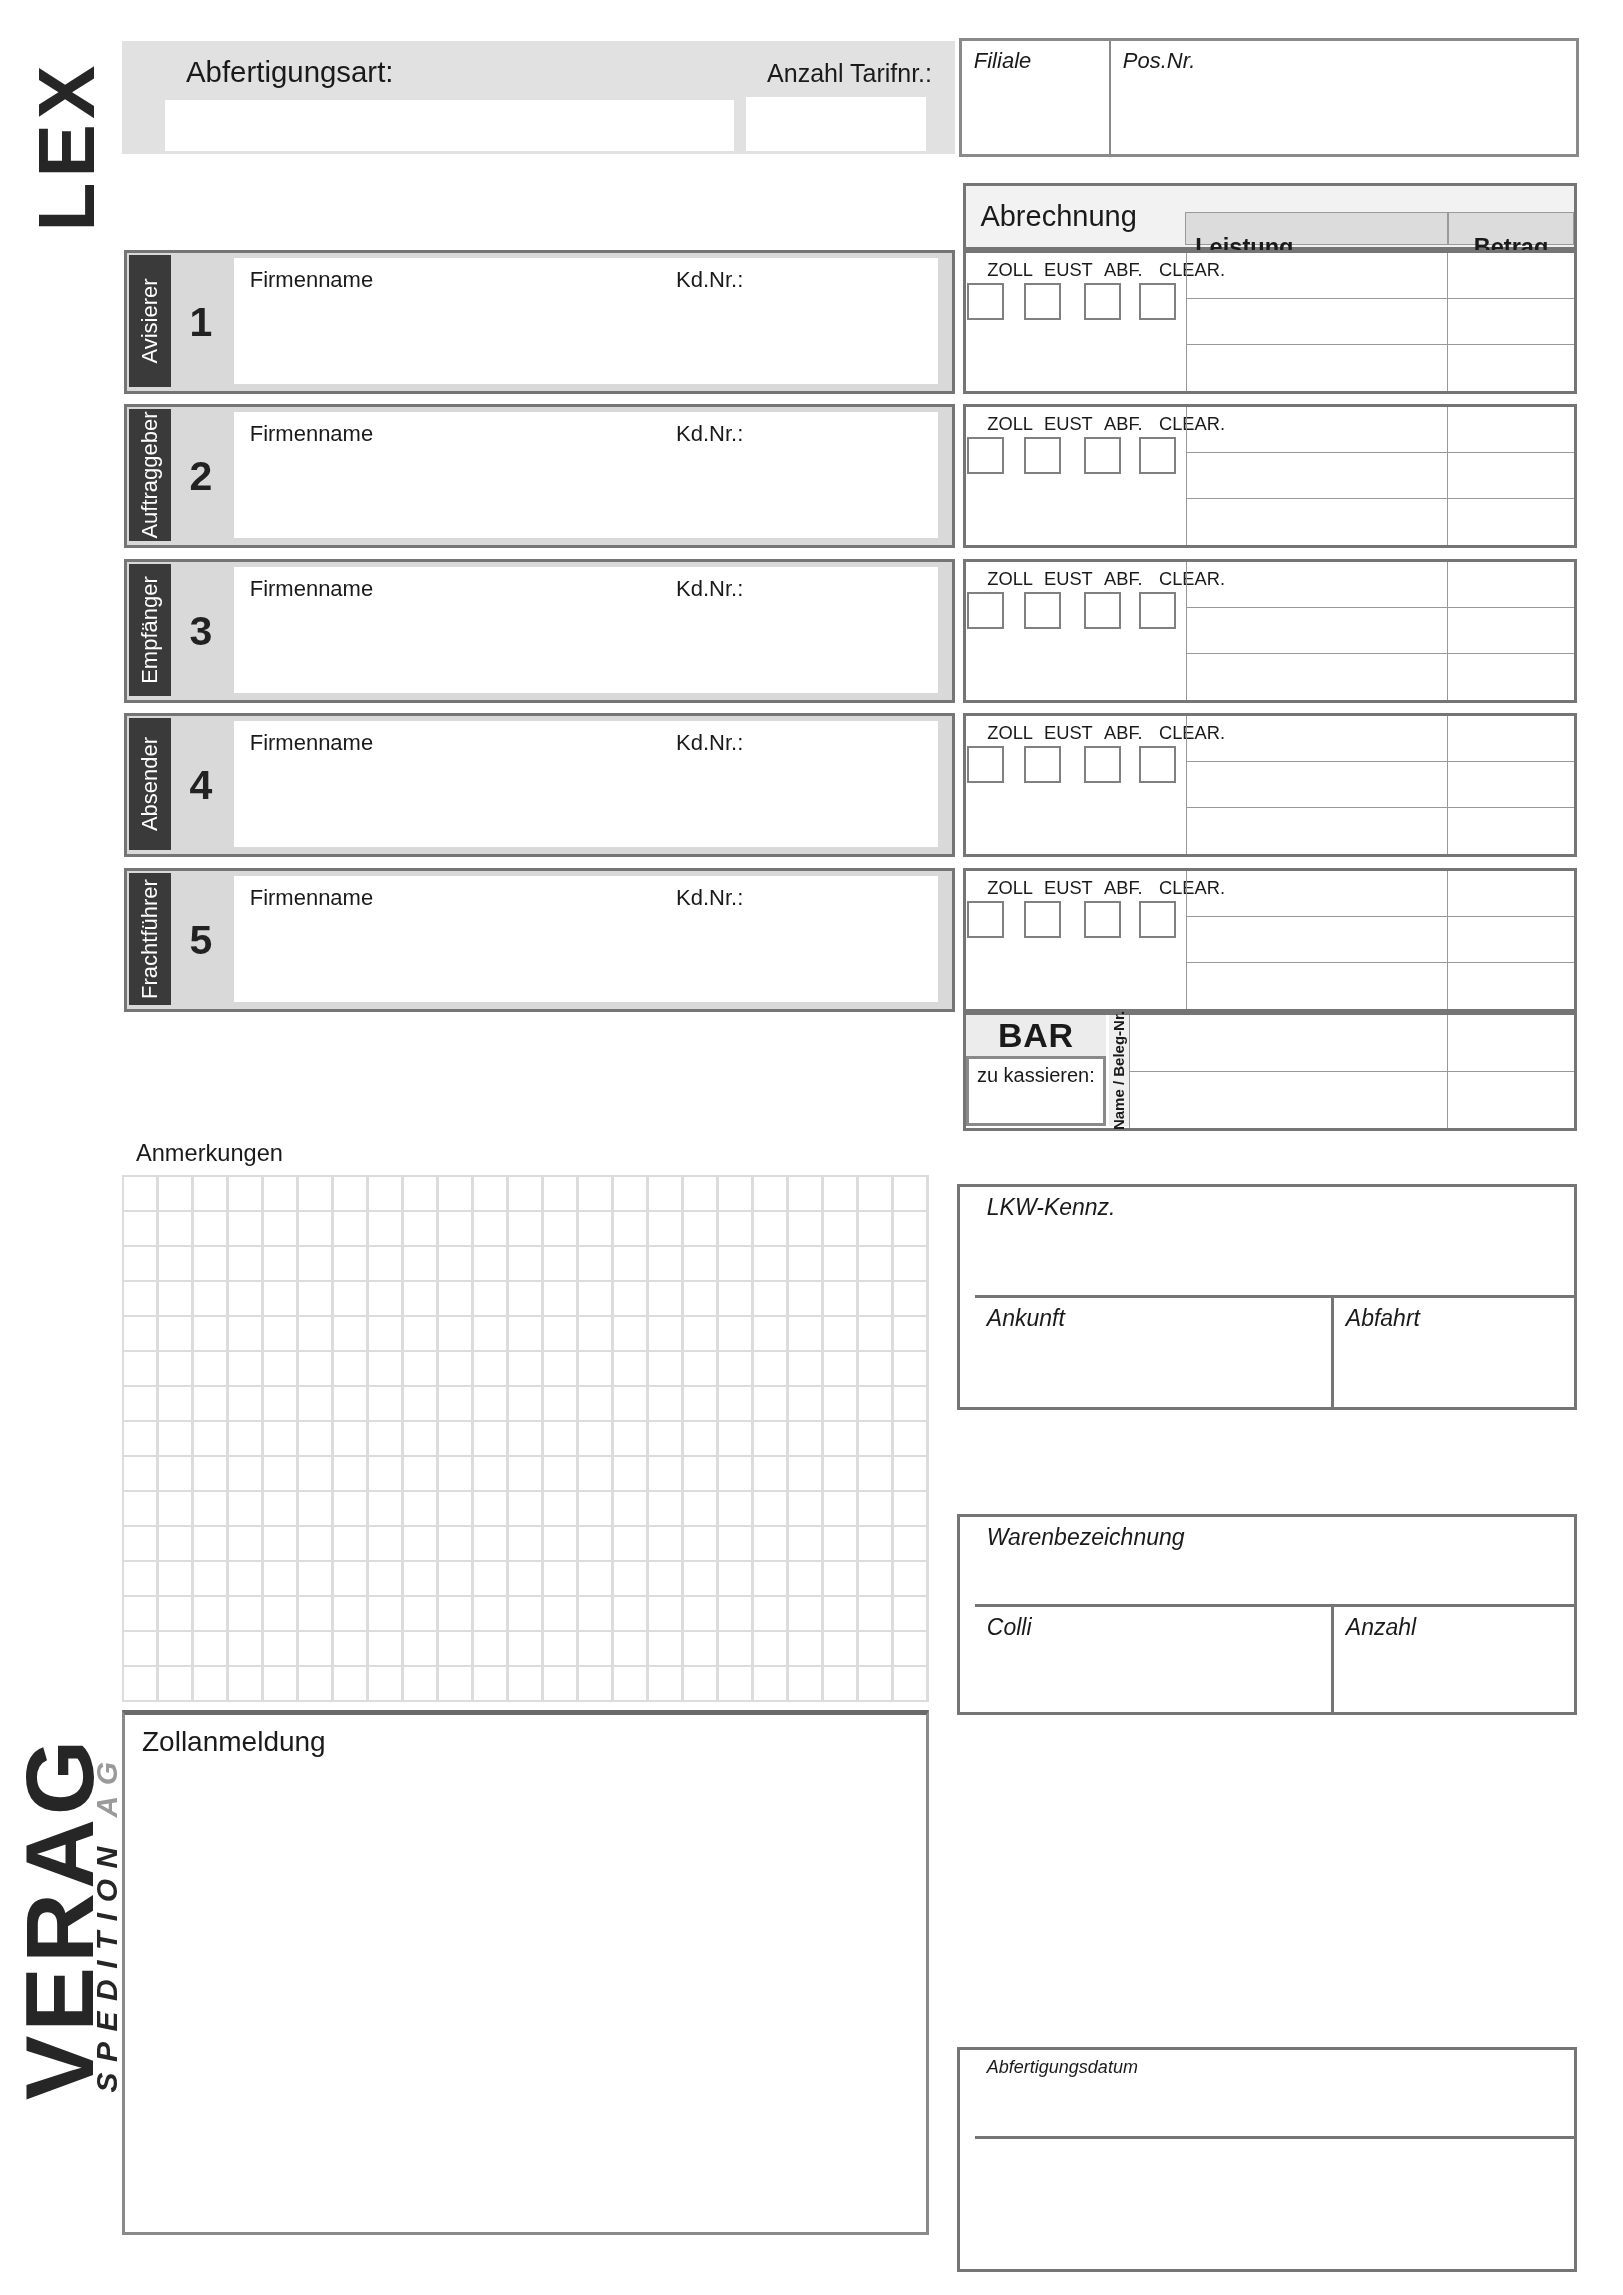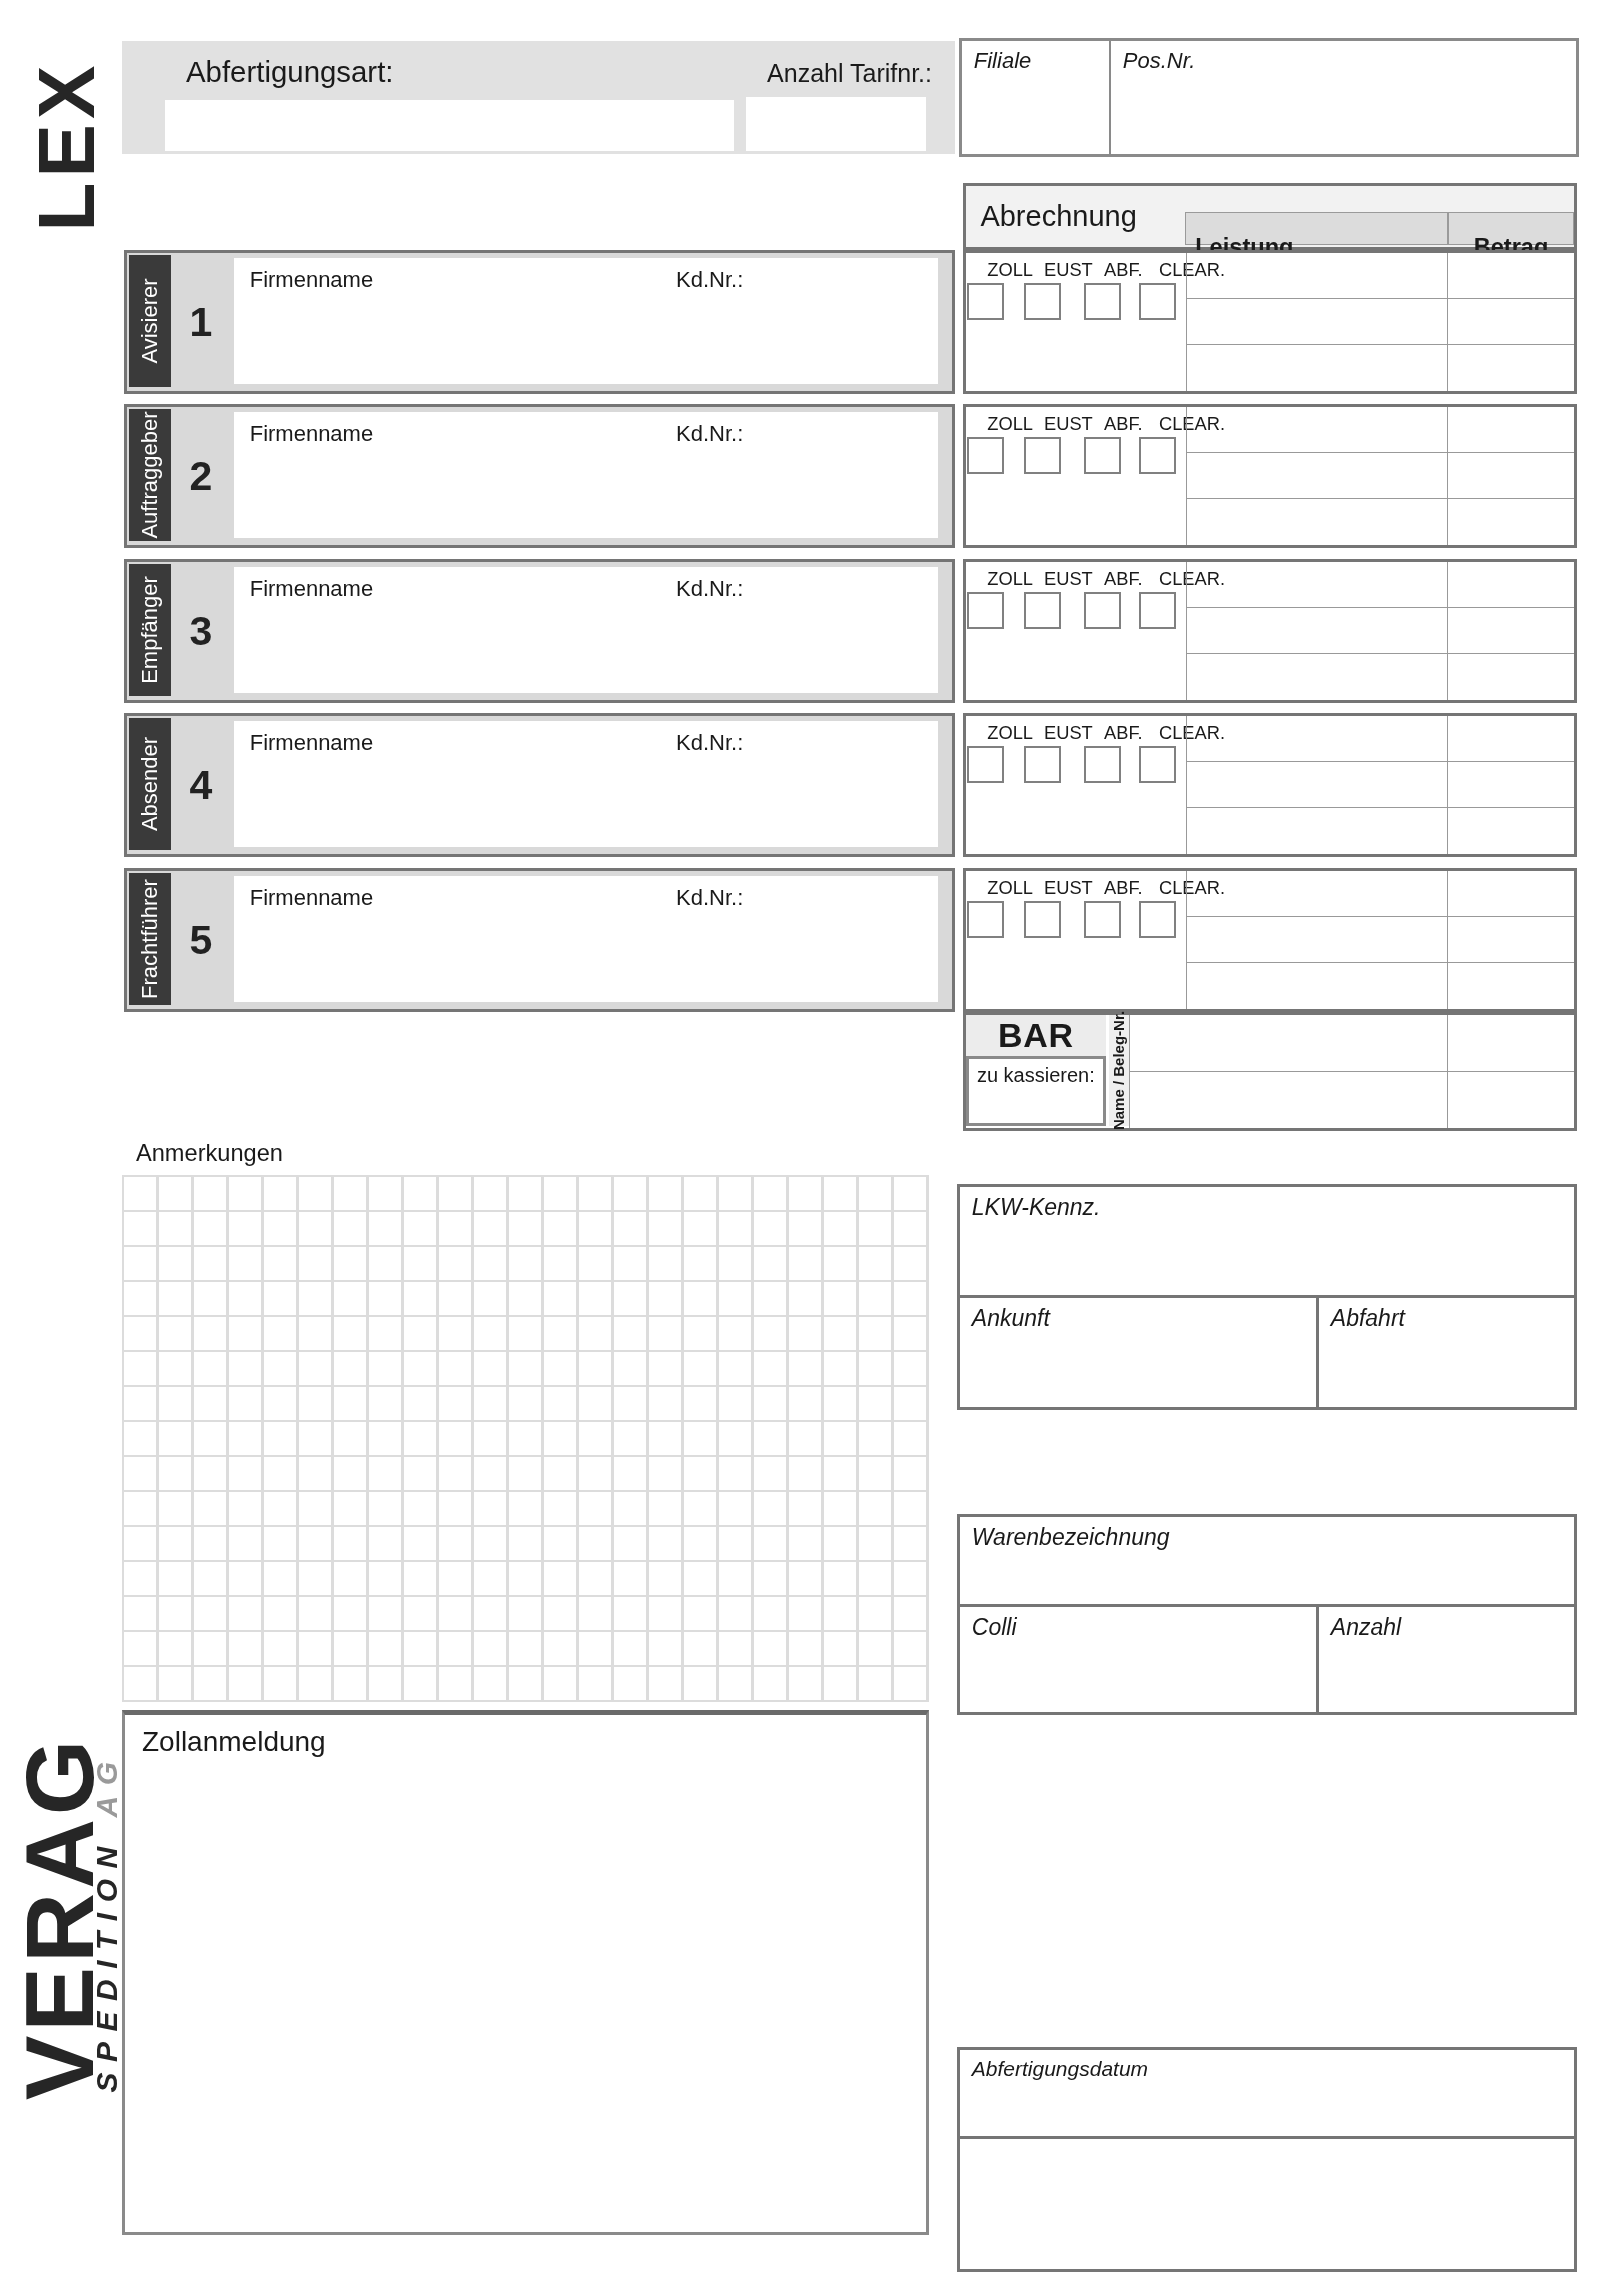--- a/index.html
+++ b/index.html
@@ -75,21 +75,21 @@
 
   
   .anm-label { position:absolute; left:136px; top:1140px; font-size:23.6px; }
   .anm-grid { position:absolute; left:122px; top:1175px; width:807px; height:527px; border:2.6px solid #dcdcdc;
     background-image:
       repeating-linear-gradient(to right, transparent 0, transparent 32px, #dcdcdc 32px, #dcdcdc 35px),
       repeating-linear-gradient(to bottom, transparent 0, transparent 33px, #dcdcdc 33px, #dcdcdc 35px);
   }
 
   
-  .info-box { position:absolute; left:957px; width:620px; border:3.9px solid #757575; background:#fff; display:flex; flex-direction:column; }
+  .info-box { position:absolute; left:957px; width:620px; border:3.9px solid #757575; background:#fff; display:flex; flex-direction:column;padding-left:15px; }
   .info-top { border-bottom:3.9px solid #757575; }
   .info-split { display:flex; flex:1; }
   .info-half { width:359px; border-right:3.3px solid #757575; }
   .info-half.right { flex:1; border-right:none; }
   .info-bottom { flex:1; }
 
   
   .zoll-box { position:absolute; left:122px; top:1710px; width:807px; height:525px; background:#fff;
     border-top:5.2px solid #6a6a6a; border-left:3.3px solid #8a8a8a; border-right:3.3px solid #8a8a8a; border-bottom:3.3px solid #8a8a8a; }
   .zoll-box span { display:block; margin:10.5px 0 0 17px; font-size:28px; }
@@ -372,21 +372,21 @@
       </div>
     </div>
   </div>
 
   <div class="zoll-box">
     <span>Zollanmeldung</span>
   </div>
 
   <div class="info-box" style="top:2047px;height:225px;">
     <div class="info-top" style="height:89px;">
-      <span class="cell-label" style="font-size:21px;">Abfertigungsdatum</span>
+      <span class="cell-label" style="font-size:18px;">Abfertigungsdatum</span>
     </div>
   </div>
 
   <div class="vlogo verag-logo">
     <span>VERAG</span>
   </div>
   <div class="vlogo sped-logo">
     <span><span>SPEDITION</span>&nbsp;<span class="gray">AG</span></span>
   </div>
 

